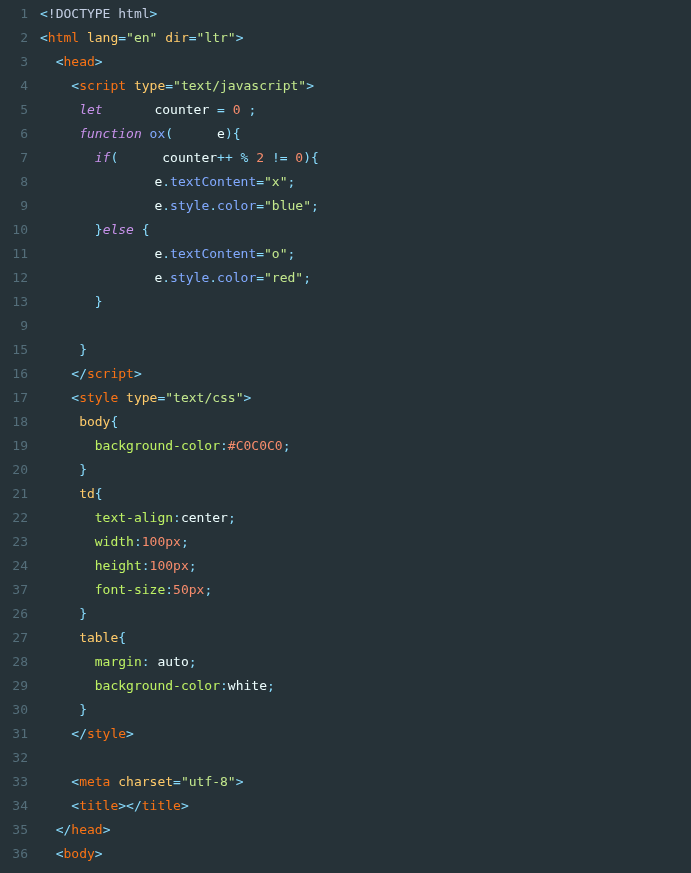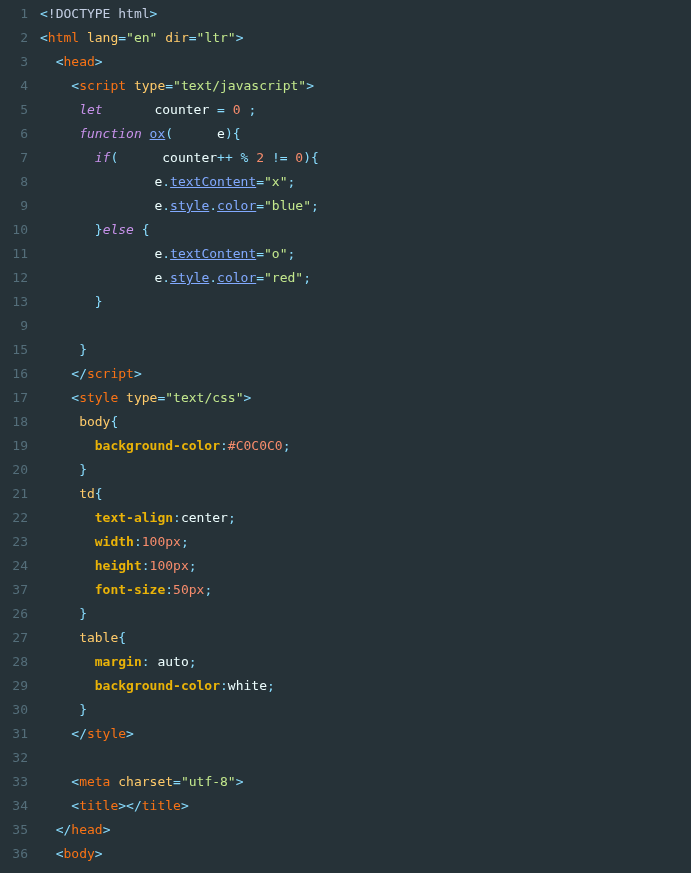--- a/index.html
+++ b/index.html
@@ -36,22 +36,22 @@
   .code .line { height: 24px; }
 
   .t-punc    { color: #89DDFF; }
   .t-tag     { color: #f97316; }
   .t-attr    { color: #FFCB6B; }
   .t-str     { color: #C3E88D; }
   .t-keyword { color: #C792EA; font-style: italic; }
   .t-var     { color: #EEFFFF; margin-left: 44px; }
   .t-num     { color: #F78C6C; }
   .t-op      { color: #89DDFF; }
-  .t-prop    { color: #82AAFF; text-decoration: underline; }
-  .t-cssprop { color: #eab308; font-weight: bold; }
+  .t-prop    { color: #82AAFF; }
+  .t-cssprop { color: #bef264; }
   .t-csssel  { color: #FFCB6B; }
   .t-white   { color: #EEFFFF; }
   .t-plain   { color: #C3CEE3; }
 </style>
 </head>
 <body>
 
 <div class="editor">
   <div class="gutter">
       <div class="ln">1</div>

